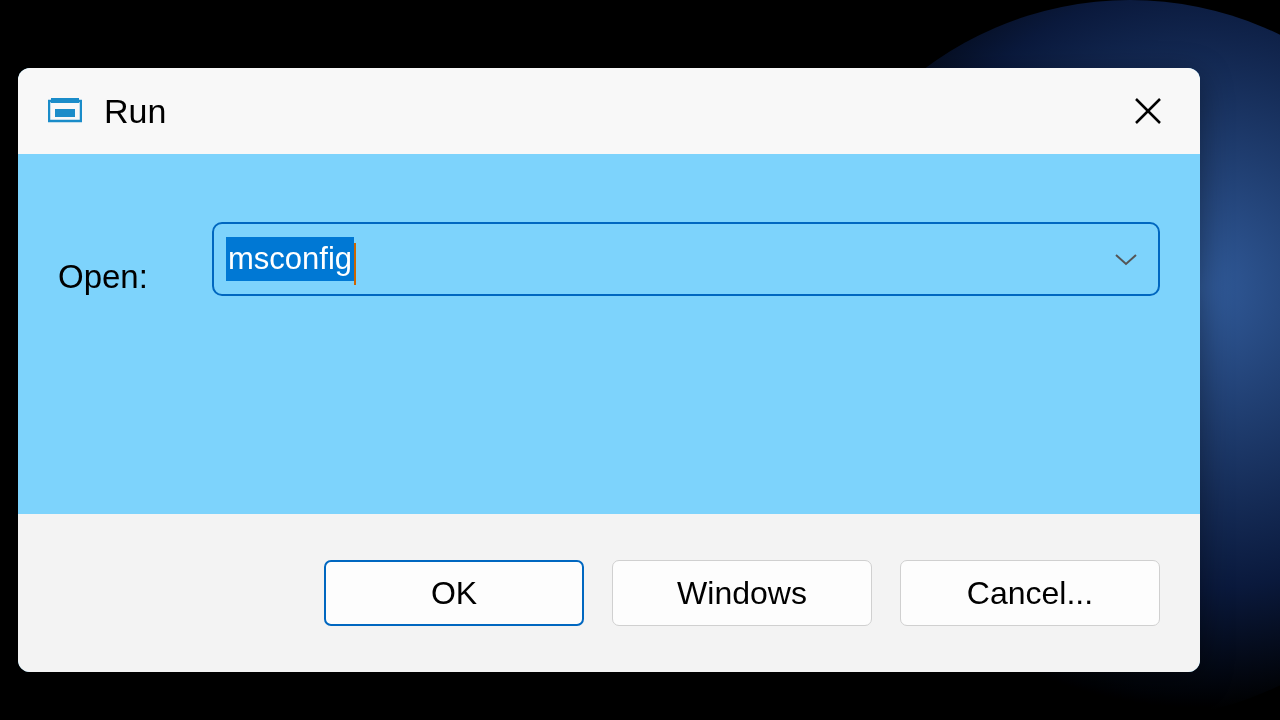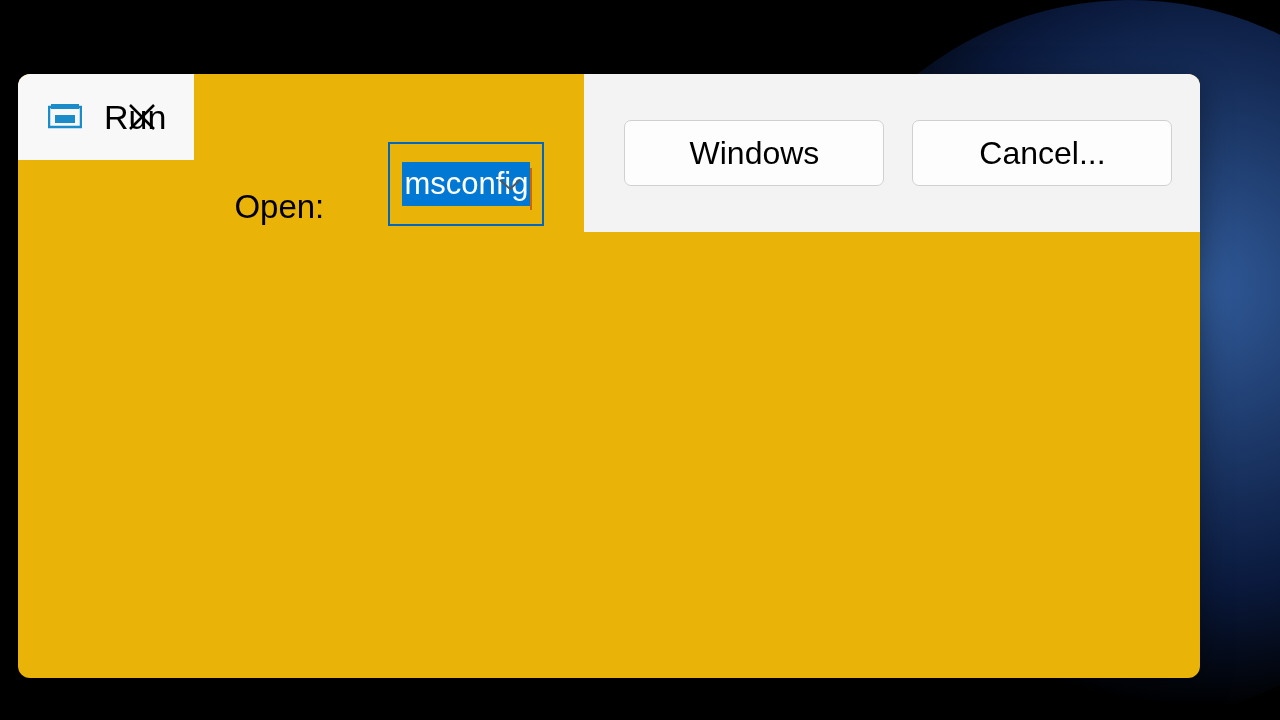--- a/index.html
+++ b/index.html
@@ -15,29 +15,29 @@
       position: absolute;
       top: 0;
       right: -200px;
       width: 700px;
       height: 720px;
       background: radial-gradient(circle at 60% 40%, rgba(70,130,220,0.7) 0%, rgba(20,50,120,0.5) 50%, rgba(0,0,0,0) 70%);
       border-radius: 50%;
     }
     .dialog {
       position: absolute;
-      top: 74px;
+      top: 68px;
       left: 18px;
       width: 1182px;
       height: 604px;
-      background: #eab308;
+      background: #7dd3fc;
       border-radius: 12px;
       box-shadow: 0 8px 32px rgba(0,0,0,0.4);
       display: flex;
-      flex-direction: row;
+      flex-direction: column;
       overflow: hidden;
     }
     .titlebar {
       height: 86px;
       background: #f8f8f8;
       display: flex;
       align-items: center;
       padding: 0 28px 0 30px;
       position: relative;
     }
@@ -96,23 +96,23 @@
     .input-label {
       font-size: 33px;
       color: #000;
       width: 154px;
       flex-shrink: 0;
     }
     .combo-wrap {
       position: relative;
       flex: 1;
       max-width: 964px;
-      height: 84px;
+      height: 74px;
       border: 2.5px solid #0067c0;
-      border-radius: 0;
+      border-radius: 10px;
       display: flex;
       align-items: center;
       padding: 0 12px;
     }
     .combo-selected {
       font-size: 31px;
       color: #fff;
       background: #0078d4;
       padding: 0 2px;
       position: relative;
@@ -191,16 +191,17 @@
         <span class="combo-chevron">
           <svg viewBox="0 0 24 14">
             <polyline points="2,3 12,12 22,3" fill="none" stroke="#555" stroke-width="2"></polyline>
           </svg>
         </span>
       </div>
     </div>
   </div>
 
   <div class="button-bar">
+    <button class="btn btn-primary">OK</button>
     <button class="btn">Windows</button>
     <button class="btn">Cancel...</button>
   </div>
 </div>
 
 </body></html>

